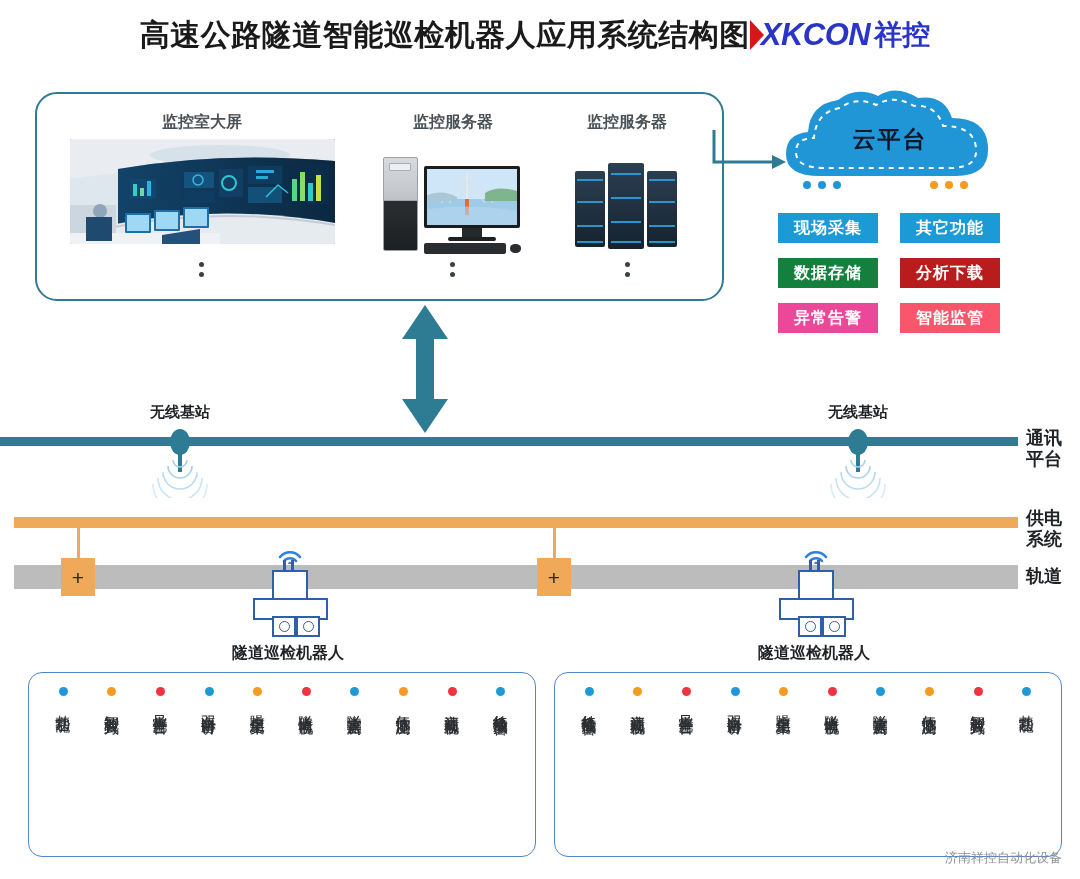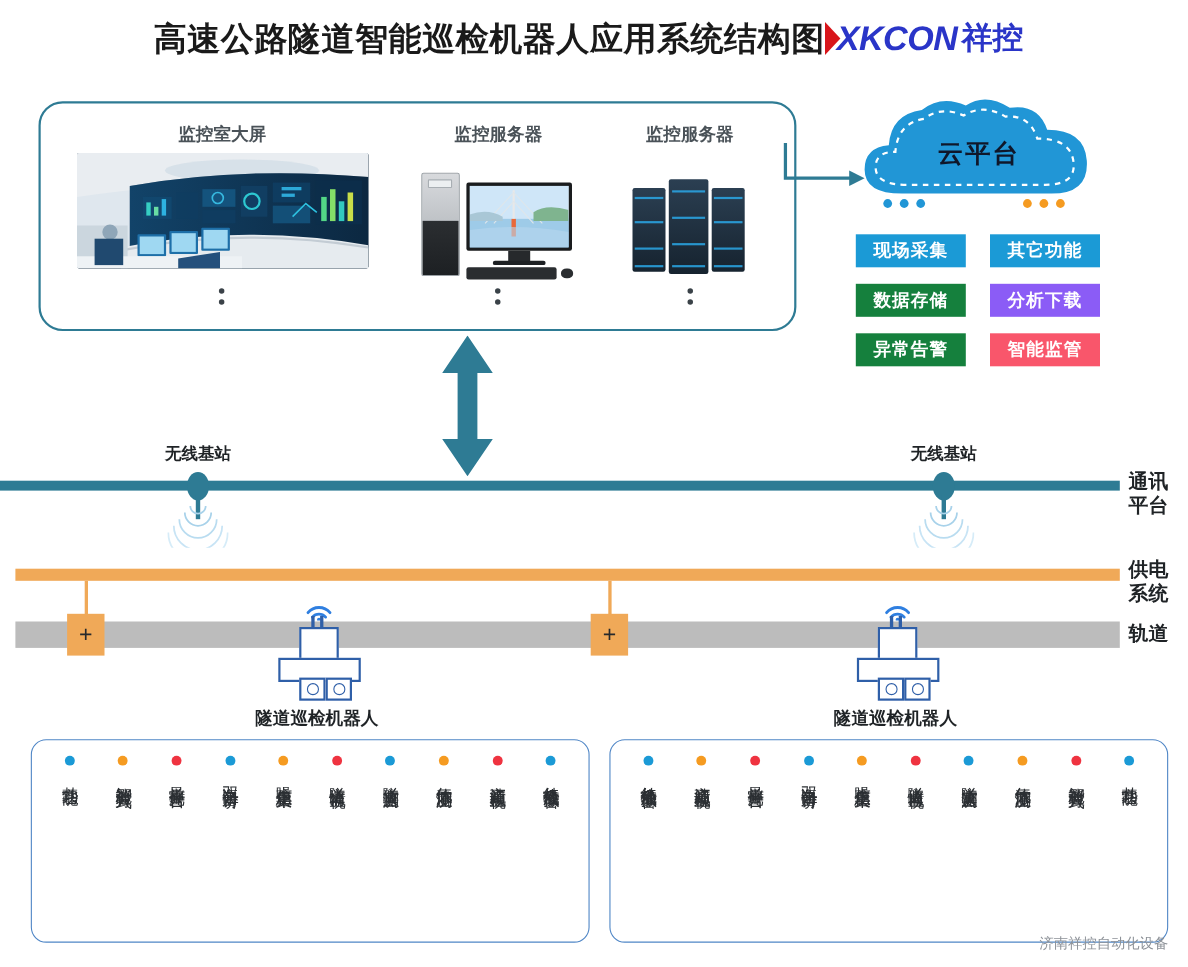--- a/index.html
+++ b/index.html
@@ -238,22 +238,22 @@
 <div class="abs cloud-dots" style="left:930px;top:181px;">
   <i style="background:#f59b21"></i>
     <i style="background:#f59b21"></i>
     <i style="background:#f59b21"></i>
 </div>
 
 <div class="abs" id="tag-grid">
   <div class="tag" style="background:#1b9ad6">现场采集</div>
   <div class="tag" style="background:#1b9ad6">其它功能</div>
   <div class="tag" style="background:#15803d">数据存储</div>
-  <div class="tag" style="background:#8b5cf6">分析下载</div>
-  <div class="tag" style="background:#15803d">异常告警</div>
+  <div class="tag" style="background:#b91c1c">分析下载</div>
+  <div class="tag" style="background:#ec4899">异常告警</div>
   <div class="tag" style="background:#f9566b">智能监管</div>
 </div>
 
 <svg class="abs" style="left:398px;top:305px;" width="54" height="128">
   <path d="M27,0 L50,34 L36,34 L36,94 L50,94 L27,128 L4,94 L18,94 L18,34 L4,34 Z" fill="#2e7b94"></path>
 </svg>
 
 <div class="abs" id="comm-bar"></div>
 <div class="abs side-label" style="left:1026px;top:428px;">
   <div>通讯</div>

